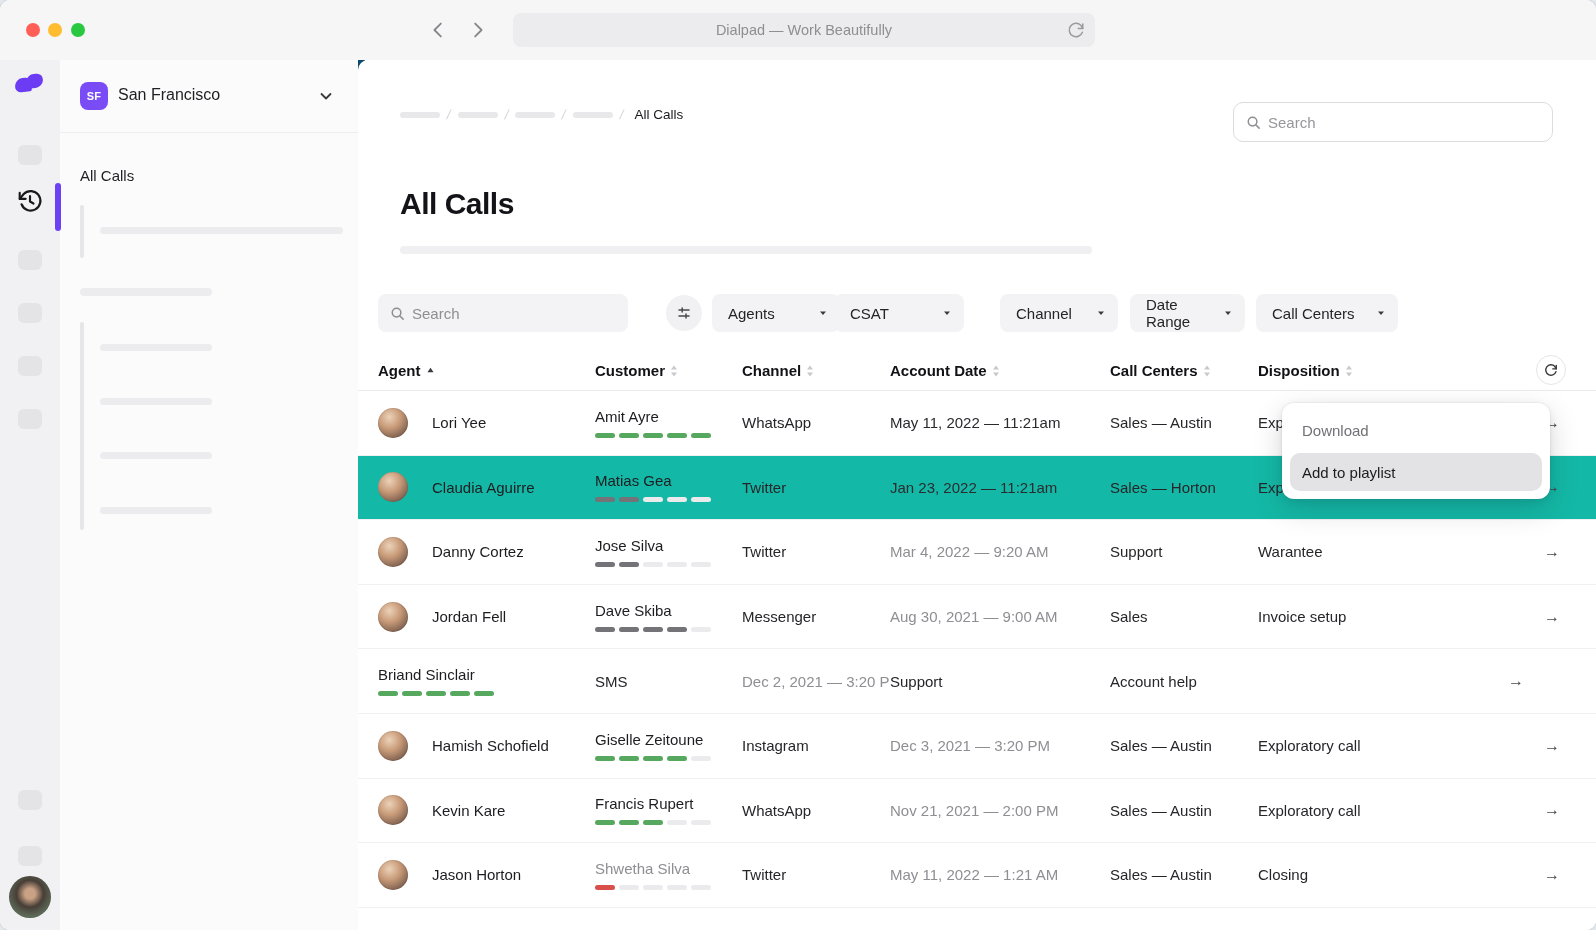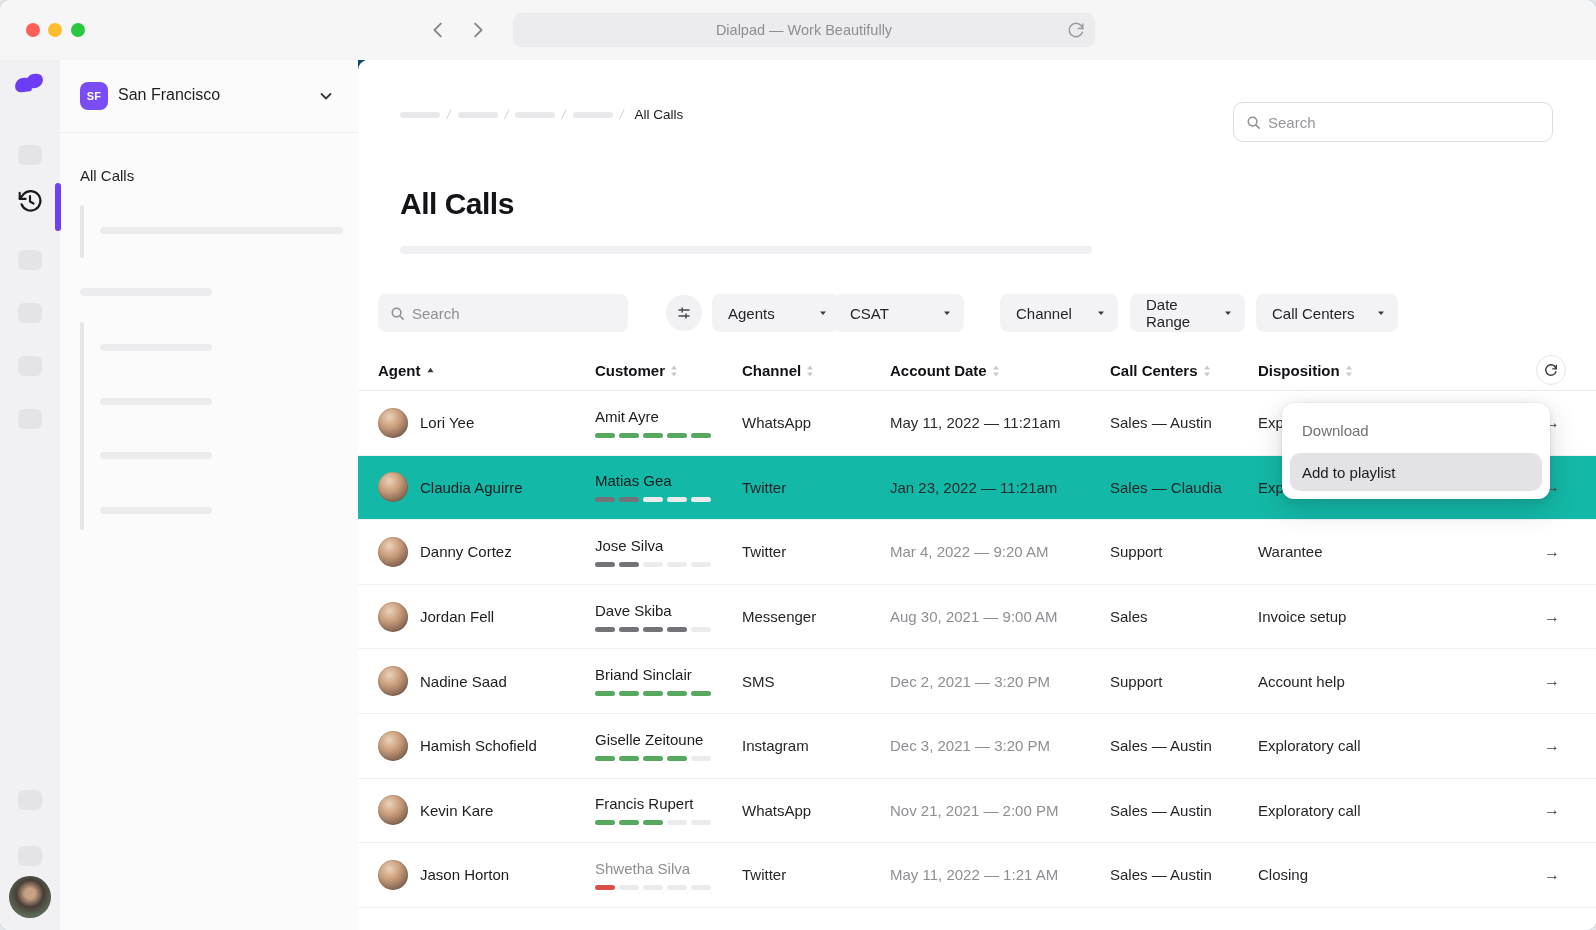--- a/index.html
+++ b/index.html
@@ -85,21 +85,21 @@
   .sort-up{width:9px;height:9px;color:#3a3a3e;}
   .sort-dim{width:8px;height:11px;color:#c9c9cd;}
   .refresh-btn{position:absolute;right:30px;top:295px;width:30px;height:30px;border-radius:50%;border:1px solid #e6e6e8;
     background:#fff;display:flex;align-items:center;justify-content:center;color:#3a3a3e;box-sizing:border-box;}
   .tbody{position:absolute;left:0;top:331px;right:0;}
   .row{height:64.6px;box-sizing:border-box;border-bottom:1px solid #f1f1f3;
     display:grid;grid-template-columns:217px 147px 148px 220px 148px 1fr 36px;align-items:center;
     padding:0 36px 0 20px;}
   .row.hl{background:#14b8a6;}
   .cell{font-size:15px;color:#26262a;white-space:nowrap;overflow:hidden;}
-  .agent-cell{display:flex;align-items:center;gap:12px;}
+  .agent-cell{display:flex;align-items:center;gap:24px;}
   .avatar{width:30px;height:30px;border-radius:50%;flex:0 0 auto;
     background:radial-gradient(circle at 38% 30%,#ecd2b8 0%,#c needed 0) ;
     background:radial-gradient(circle at 38% 30%,#ecd2b8 0%,#c79a78 40%,#7d5f4e 78%,#5b4639 100%);
     box-shadow:inset 0 0 0 1px rgba(0,0,0,.08);}
   .agent-name{color:#1d1d21;}
   .cust{display:flex;flex-direction:column;gap:8px;}
   .cust-name{color:#1d1d21;font-size:15px;}
   .cust-name.muted{color:#8e8e93;}
   .csat{display:flex;gap:4px;}
   .seg{width:20px;height:5px;border-radius:2.5px;background:#ebebed;}
@@ -376,21 +376,21 @@
               <div class="csat">
                 <span class="seg grey"></span>
                 <span class="seg grey"></span>
                 <span class="seg"></span>
                 <span class="seg"></span>
                 <span class="seg"></span>
               </div>
             </div>
             <span class="cell">Twitter</span>
             <span class="cell date-strong">Jan 23, 2022 — 11:21am</span>
-            <span class="cell">Sales — Claudia</span>
+            <span class="cell">Sales — Horton</span>
             <span class="cell">Exploratory call</span>
             <span class="row-arrow">→</span>
           </div>
           <div class="row">
             <div class="cell agent-cell">
               <span class="avatar"></span>
               <span class="agent-name">Danny Cortez</span>
             </div>
             <div class="cell cust">
               <span class="cust-name">Jose Silva</span>
@@ -423,24 +423,20 @@
                 <span class="seg"></span>
               </div>
             </div>
             <span class="cell">Messenger</span>
             <span class="cell date-muted">Aug 30, 2021 — 9:00 AM</span>
             <span class="cell">Sales</span>
             <span class="cell">Invoice setup</span>
             <span class="row-arrow">→</span>
           </div>
           <div class="row">
-            <div class="cell agent-cell">
-              <span class="avatar"></span>
-              <span class="agent-name">Nadine Saad</span>
-            </div>
             <div class="cell cust">
               <span class="cust-name">Briand Sinclair</span>
               <div class="csat">
                 <span class="seg green"></span>
                 <span class="seg green"></span>
                 <span class="seg green"></span>
                 <span class="seg green"></span>
                 <span class="seg green"></span>
               </div>
             </div>

